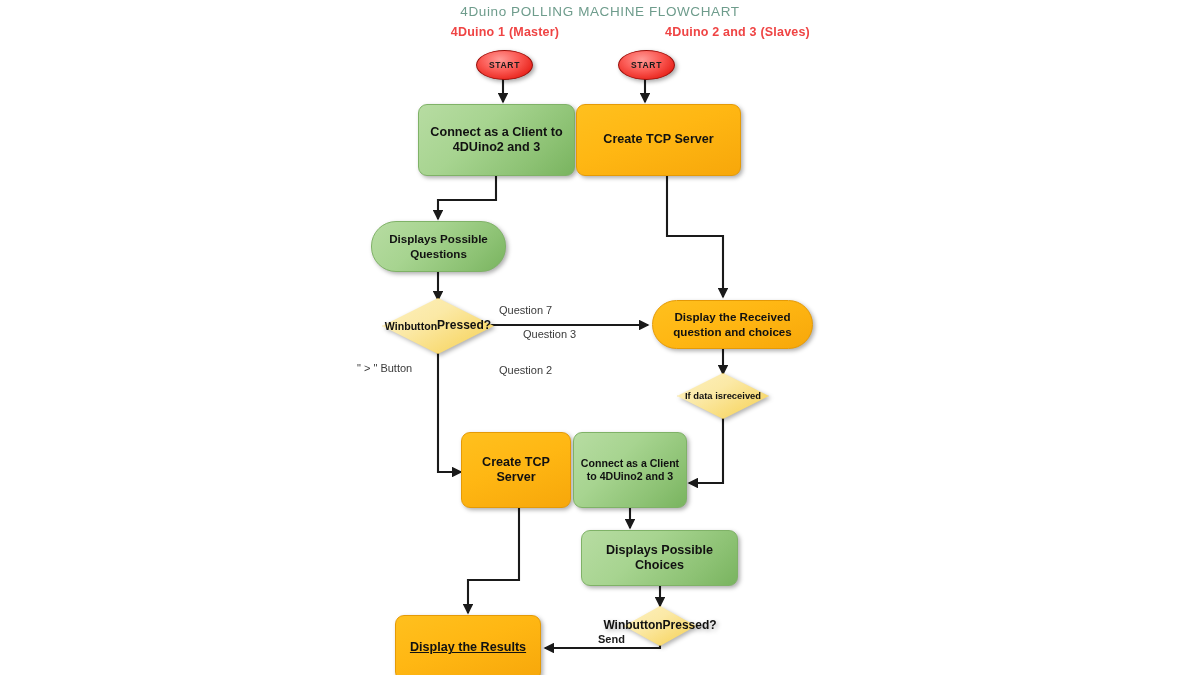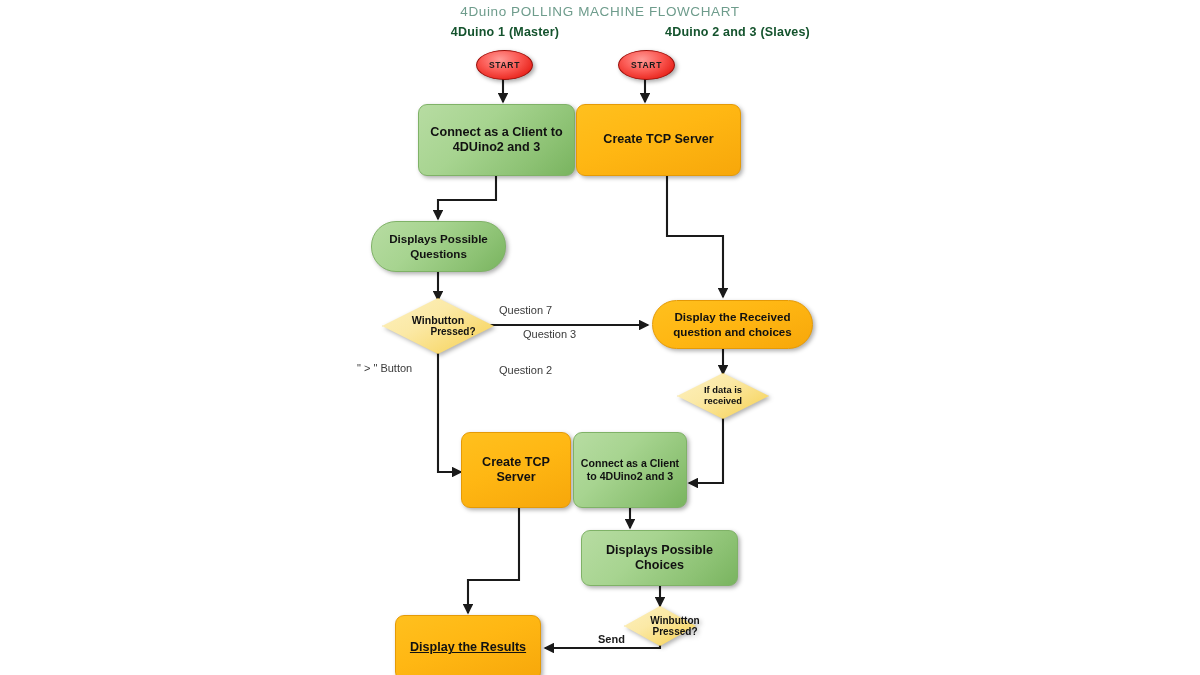--- a/index.html
+++ b/index.html
@@ -29,21 +29,21 @@
     font-weight: normal;
     letter-spacing: .6px;
     color: #6e9c8c;
     white-space: nowrap;
   }
   .col-header {
     position: absolute;
     font-size: 12.5px;
     font-weight: bold;
     letter-spacing: .2px;
-    color: #14532d;
+    color: #ef4444;
     white-space: nowrap;
     text-align: center;
   }
   #hdr-master { left: 400px; top: 25px; width: 210px; }
   #hdr-slaves { left: 560px; top: 25px; width: 355px; }
 
   
   .node {
     position: absolute;
     box-sizing: border-box;
@@ -76,21 +76,21 @@
     position: absolute;
     left: 0; top: 0; right: 0; bottom: 0;
     background: linear-gradient(150deg,#fdf0bd 0%,#fbe9a6 40%,#f8d96f 78%,#f3ca4d 100%);
     border: 1px solid #e6c35a;
     clip-path: polygon(50% 0%, 100% 50%, 50% 100%, 0% 50%);
   }
   .diamond-txt {
     position: absolute;
     left: 0; top: 0; right: 0; bottom: 0;
     display: flex;
-    flex-direction: column;
+    flex-direction: row;
     align-items: center;
     justify-content: center;
     text-align: center;
     color: #111;
     font-weight: bold;
     line-height: 1.15;
     z-index: 2;
   }
   .start-cap {
     position: absolute;
@@ -117,21 +117,21 @@
   .edge-label.bold {
     font-weight: bold;
     color: #1b1b1b;
   }
 
   
   .t13 { font-size: 12.6px; }
   .t12 { font-size: 11.6px; border-radius: 25px; }
   .t11 { font-size: 10.6px; }
   .t10 { font-size: 9.4px; }
-  .t9  { font-size: 10px; margin-left: 30px; }
+  .t9  { font-size: 12px; }
 </style>
 </head>
 <body>
 
 <svg id="canvas" viewBox="0 0 1200 675" xmlns="http://www.w3.org/2000/svg">
   <defs>
     <marker id="arrow" viewBox="0 0 10 10" refX="8.6" refY="5" markerWidth="5.2" markerHeight="5.2" orient="auto-start-reverse">
       <path d="M 0 0 L 10 5 L 0 10 z" fill="#1a1a1a"></path>
     </marker>
   </defs>

